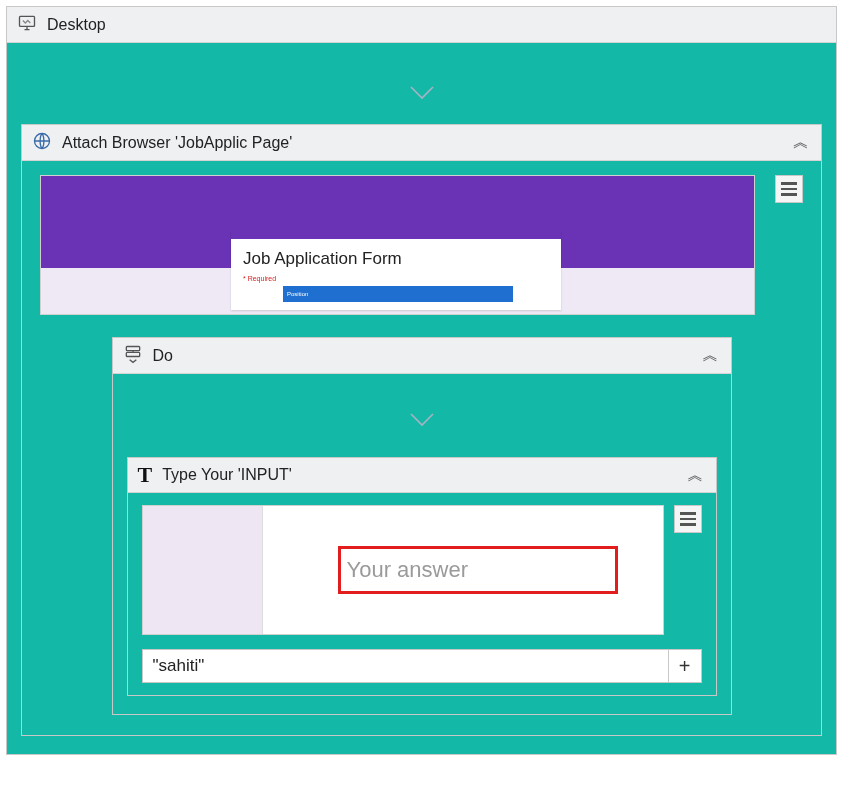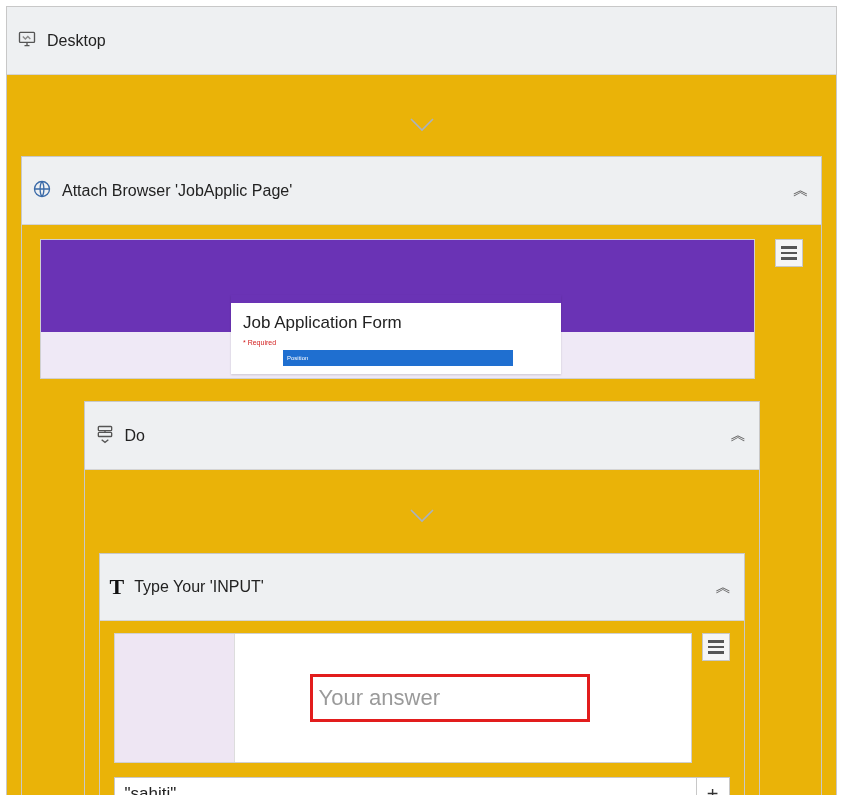--- a/index.html
+++ b/index.html
@@ -14,38 +14,38 @@
     .activity {
       border: 1px solid #c8c8c8;
       background: #fff;
       margin-bottom: 6px;
     }
     .activity-header {
       background: #eef0f2;
       border-bottom: 1px solid #d4d4d4;
       display: flex;
       align-items: center;
-      padding: 22px 10px;
+      padding: 6px 10px;
       gap: 10px;
     }
     .activity-title {
       flex: 1;
       font-size: 16px;
       color: #222;
     }
     .collapse-caret {
       width: 20px;
       text-align: center;
       color: #666;
       cursor: pointer;
       font-size: 16px;
     }
     .activity-body {
       padding: 12px 14px;
-      background: #eab308;
+      background: #14b8a6;
     }
     .body-pad-more { padding: 14px 18px; }
     .flow-arrow {
       text-align: center;
       color: #aab;
       font-size: 20px;
       margin: 24px 0;
     }
     .flow-arrow-top { margin: 28px 0 18px 0; }
 
@@ -134,21 +134,21 @@
     .hamburger span {
       display: block;
       width: 16px;
       height: 2.5px;
       background: #555;
     }
 
     
     .nested-container {
       margin: 0 auto;
-      width: 676px;
+      width: 620px;
     }
 
     
     .typeinto-shot-row {
       display: flex;
       gap: 10px;
       align-items: flex-start;
       margin-bottom: 14px;
     }
     .typeinto-shot {

